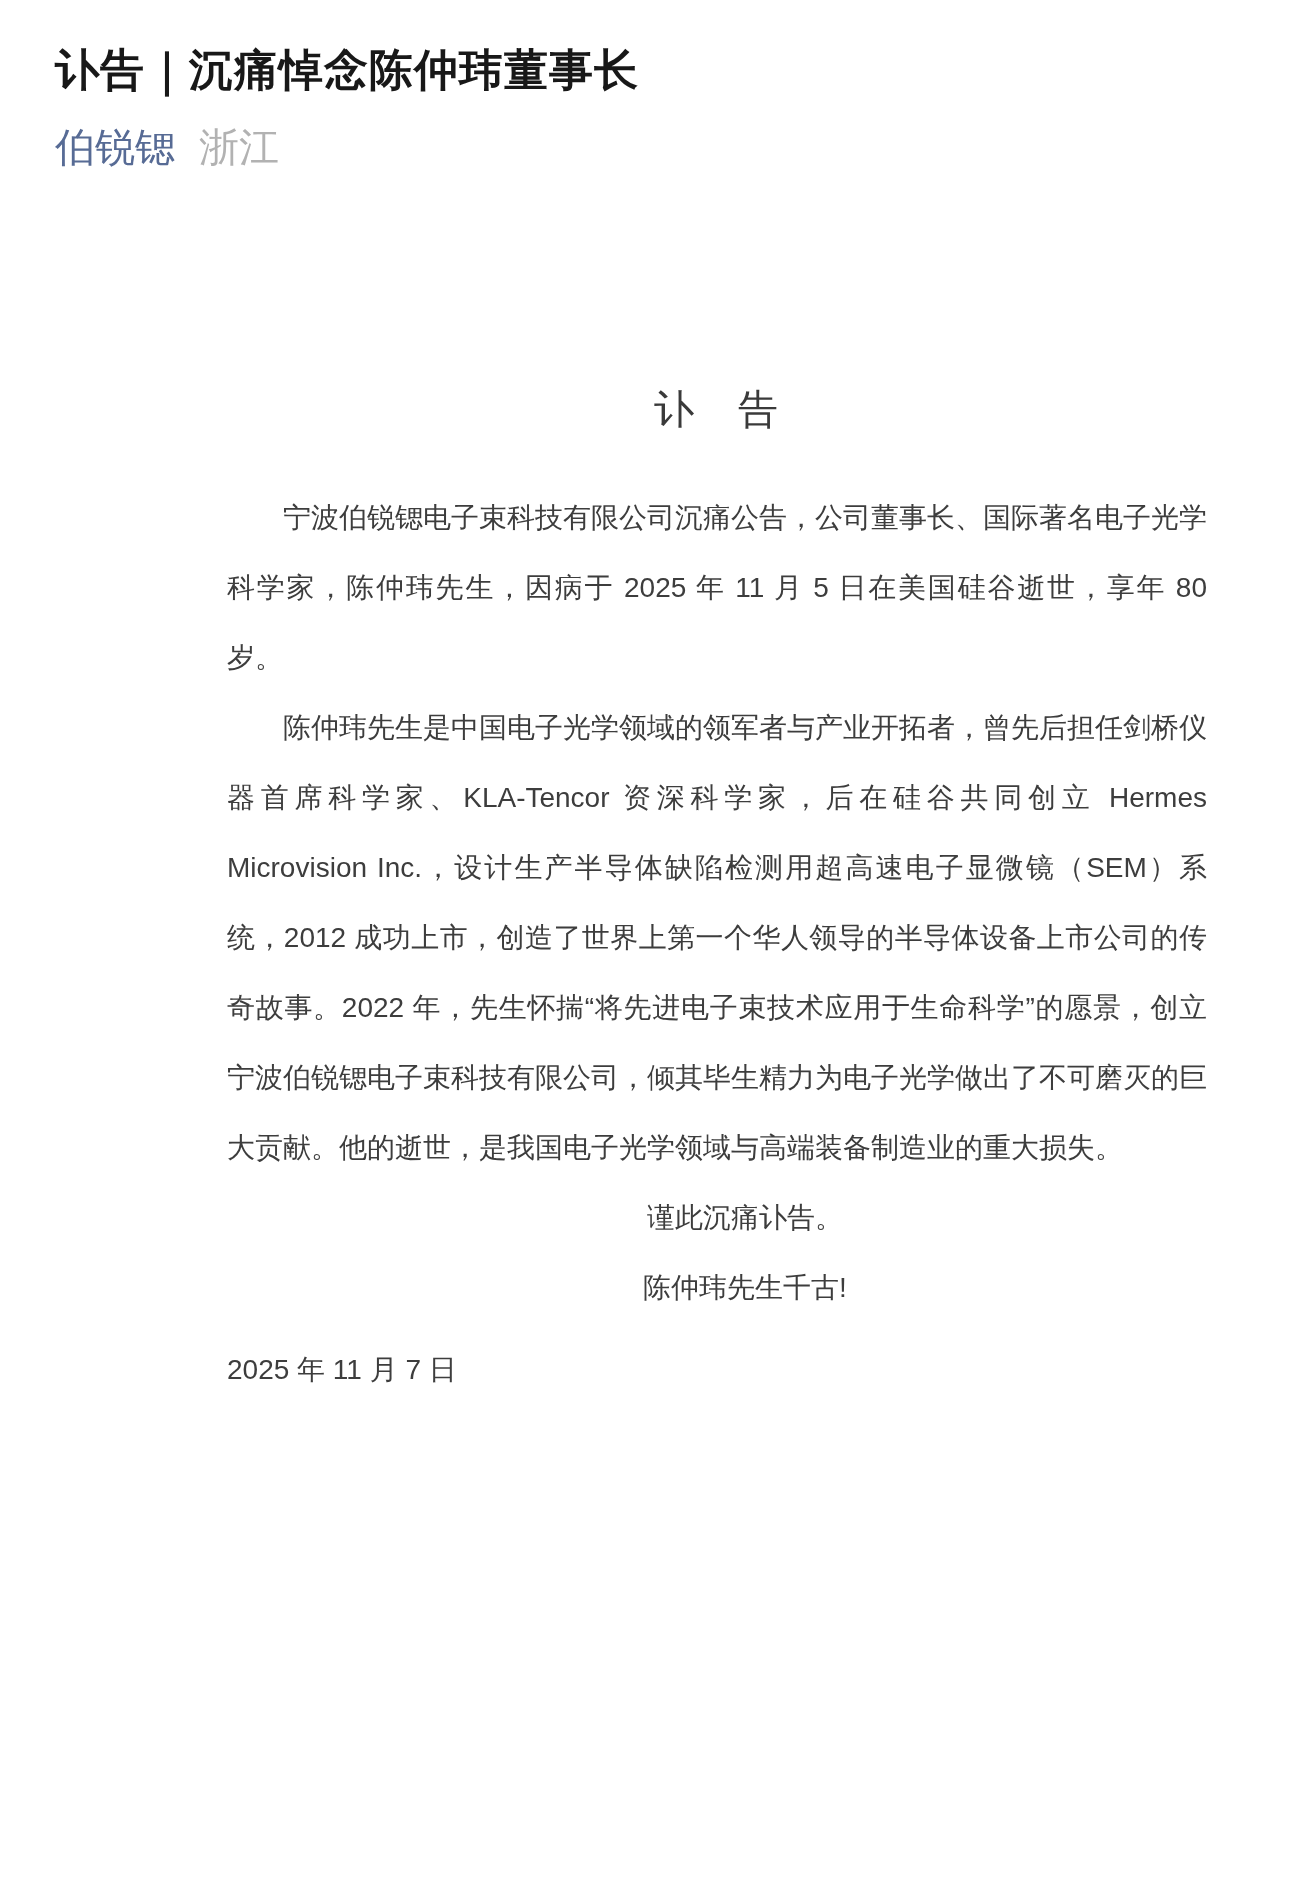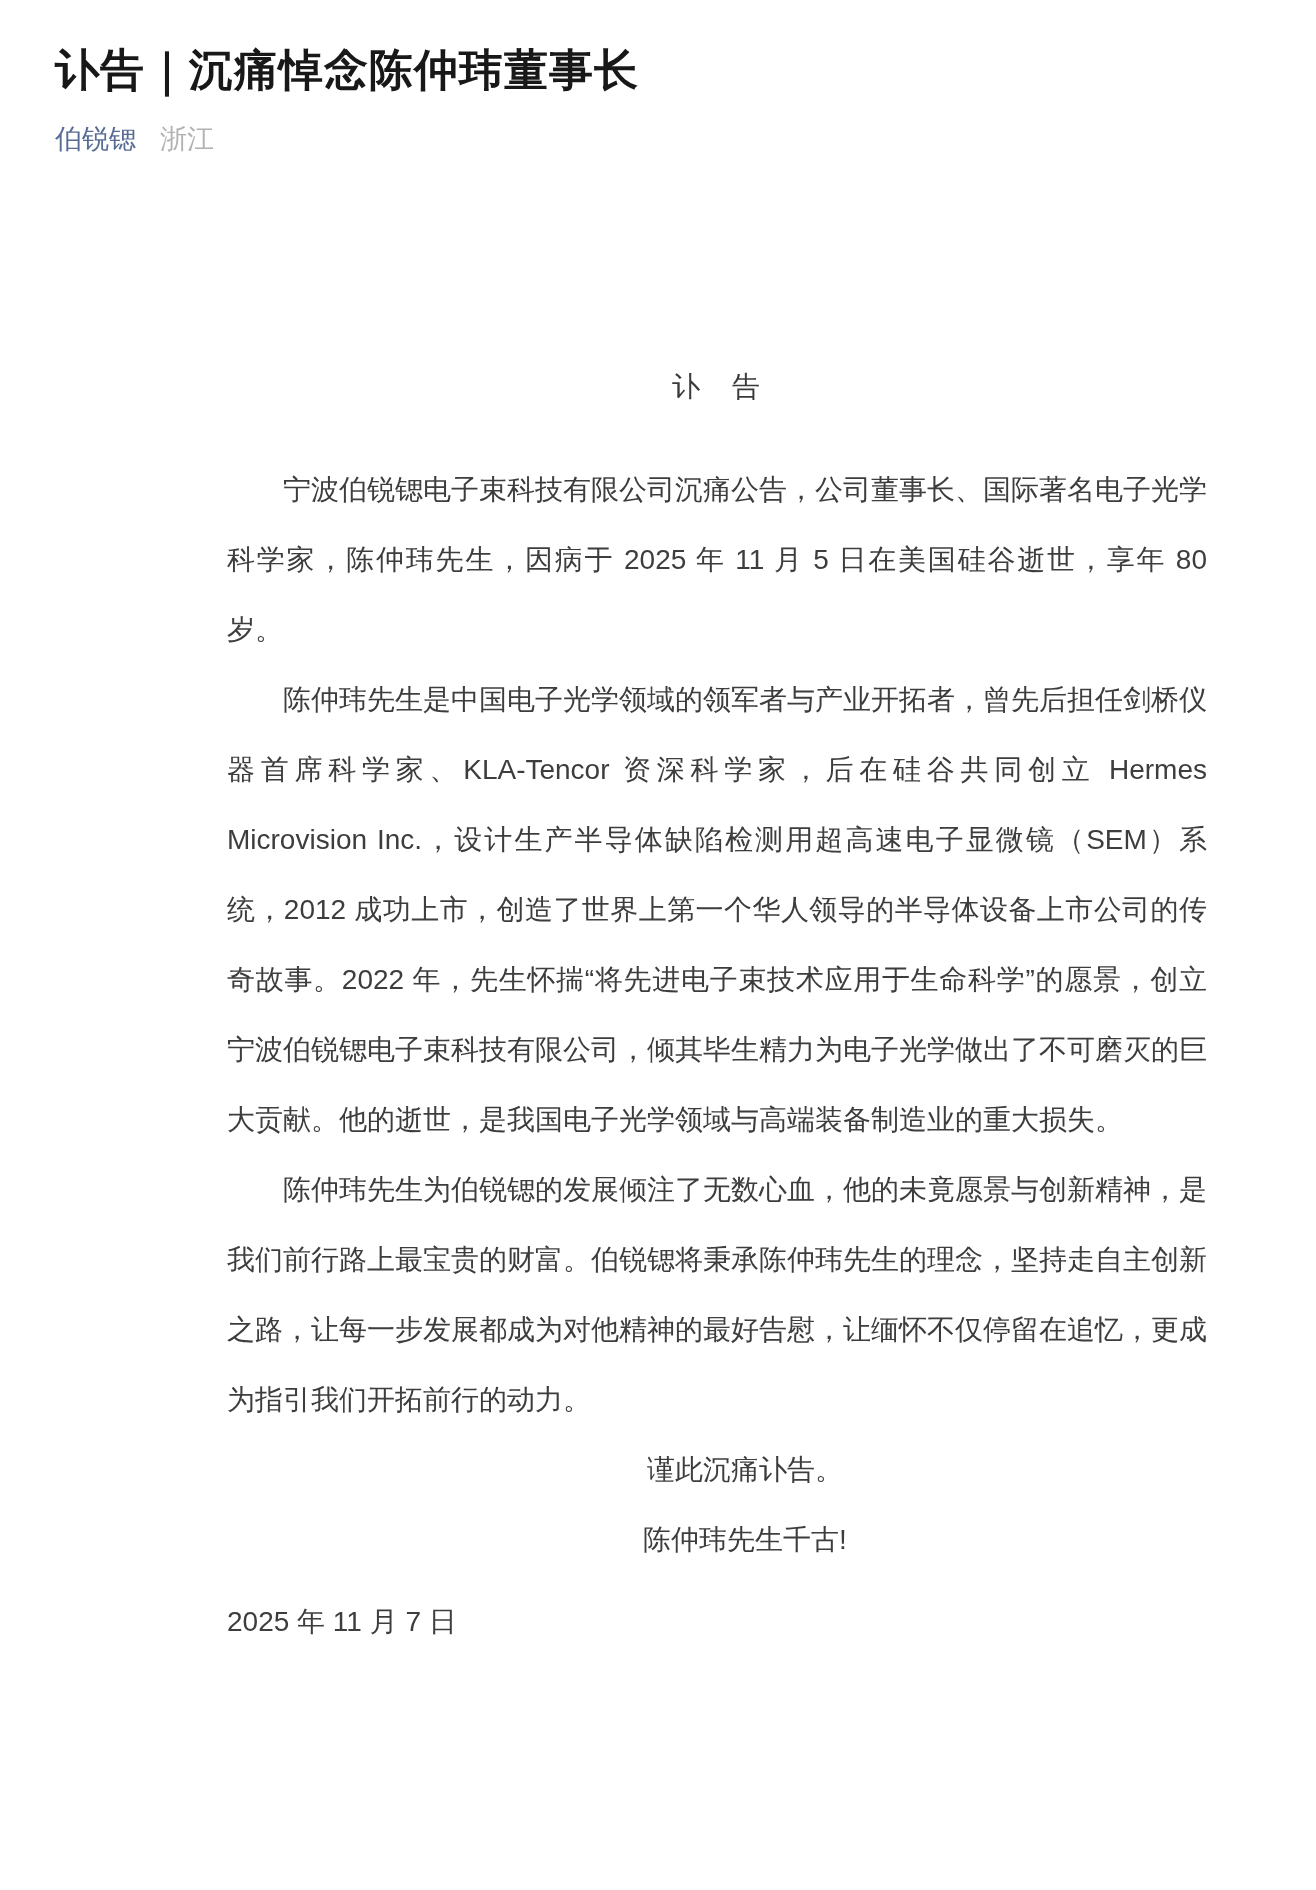--- a/index.html
+++ b/index.html
@@ -20,21 +20,21 @@
   .article-title {
     margin: 0;
     font-size: 44px;
     line-height: 1.25;
     font-weight: 700;
     color: #181818;
     letter-spacing: 1px;
   }
   .article-meta {
     margin-top: 26px;
-    font-size: 27px;
+    font-size: 40px;
     line-height: 1.2;
     color: #b2b2b2;
     display: flex;
     align-items: baseline;
   }
   .account-name {
     color: #576b95;
     text-decoration: none;
     cursor: pointer;
     margin-right: 24px;
@@ -45,21 +45,21 @@
   
   .doc {
     margin-top: 218px;
     margin-left: 172px;
     width: 980px;
     color: #3d3d3d;
     font-size: 28px;
   }
   .doc-heading {
     text-align: center;
-    font-size: 28px;
+    font-size: 40px;
     line-height: 1;
     letter-spacing: 2px;
     color: #3a3a3a;
     margin: 0 0 54px 0;
   }
   .doc p {
     margin: 0;
     line-height: 70px;
     text-align: justify;
     text-justify: inter-ideograph;
@@ -92,21 +92,20 @@
     <span class="publish-location">浙江</span>
   </div>
 
   <div class="doc">
     <div class="doc-heading">讣　告</div>
 
     <p>宁波伯锐锶电子束科技有限公司沉痛公告，公司董事长、国际著名电子光学科学家，陈仲玮先生，因病于 2025 年 11 月 5 日在美国硅谷逝世，享年 80 岁。</p>
 
     <p>陈仲玮先生是中国电子光学领域的领军者与产业开拓者，曾先后担任剑桥仪器首席科学家、KLA-Tencor 资深科学家，后在硅谷共同创立 Hermes Microvision Inc.，设计生产半导体缺陷检测用超高速电子显微镜（SEM）系统，2012 成功上市，创造了世界上第一个华人领导的半导体设备上市公司的传奇故事。2022 年，先生怀揣“将先进电子束技术应用于生命科学”的愿景，创立宁波伯锐锶电子束科技有限公司，倾其毕生精力为电子光学做出了不可磨灭的巨大贡献。他的逝世，是我国电子光学领域与高端装备制造业的重大损失。</p>
 
-    <p>陈仲玮先生为伯锐锶的发展倾注了无数心血，他的未竟愿景与创新精神，是我们前行路上最宝贵的财富。伯锐锶将秉承陈仲玮先生的理念，坚持走自主创新之路，让每一步发展都成为对他精神的最好告慰，让缅怀不仅停留在追忆，更成为指引我们开拓前行的动力。</p>
 
     <p class="no-justify">谨此沉痛讣告。</p>
 
     <p class="no-justify">陈仲玮先生千古!</p>
 
 
     <div class="sig-date">2025 年 11 月 7 日</div>
   </div>
 
 </div>

